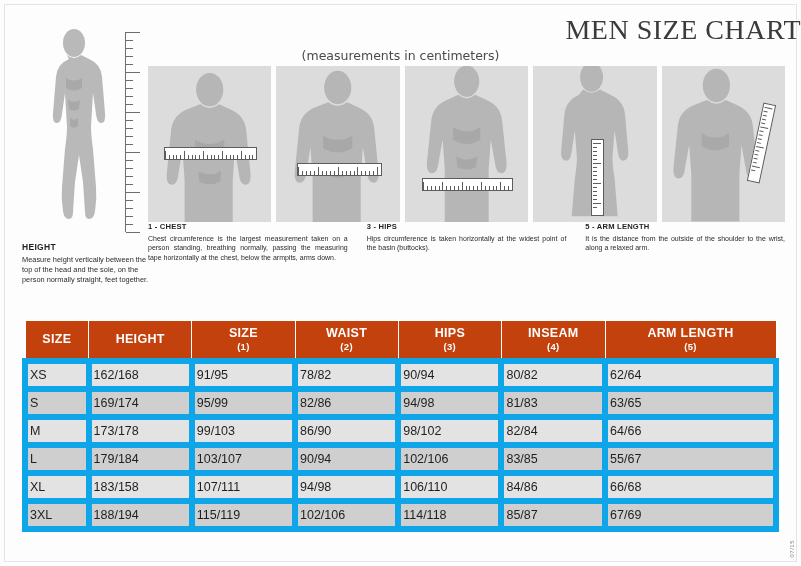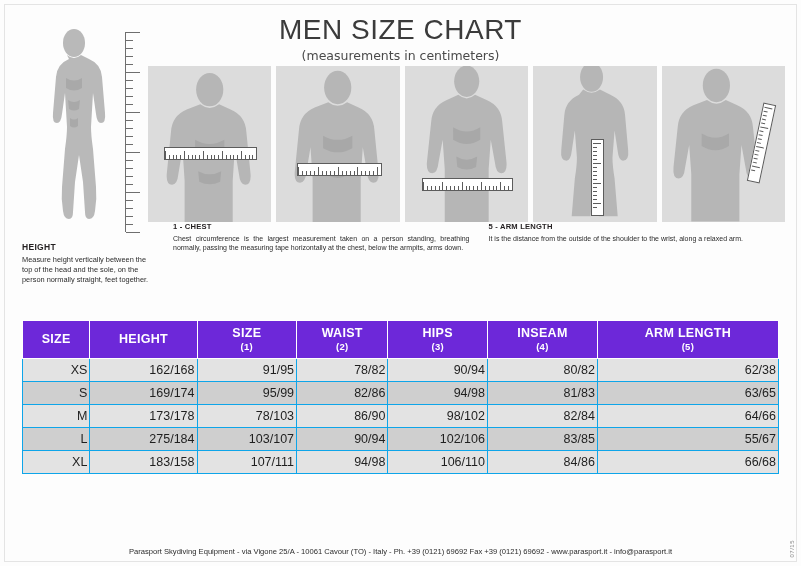--- a/index.html
+++ b/index.html
@@ -21,21 +21,22 @@
     border:1px solid #e4e4e4;
     pointer-events:none;
   }
 
   
   .header{
     position:absolute;left:0;right:0;top:14px;text-align:center;
   }
   .title{
     font-size:28px;letter-spacing:.5px;color:#3b3b3b;font-weight:400;
-    font-family:Liberation Sans, sans-serif;
+    font-family:Liberation Serif, serif;
+    text-align:right;
   }
   .subtitle{
     font-size:12.5px;color:#4a4a4a;margin-top:2px;
     font-family:"DejaVu Sans", sans-serif;
   }
 
   
   .height-block{
     position:absolute;left:22px;top:26px;width:122px;
   }
@@ -60,21 +61,21 @@
   
   .panels{
     position:absolute;left:148px;top:66px;right:16px;height:156px;
     display:flex;gap:5px;
   }
   .panel{
     position:relative;flex:1;background:#dcdcdc;overflow:hidden;
   }
   .caps{
     position:absolute;left:148px;top:222px;right:16px;
-    display:flex;gap:19px;margin-left:25px;
+    display:flex;gap:19px;
   }
   .cap{flex:1;}
   .cap h4{
     margin:0;font-size:7.6px;font-weight:bold;letter-spacing:.2px;
   }
   .cap p{
     margin:3px 0 0 0;font-size:7px;line-height:1.35;text-align:justify;
     color:#2b2b2b;
   }
   .sil{fill:#b9b9b9;}
@@ -99,33 +100,33 @@
 
   
   .table-wrap{
     position:absolute;left:22px;top:320px;right:22px;
   }
   table{
     border-collapse:collapse;width:100%;
     font-size:13px;
   }
   thead th{
-    background:#6d28d9;color:#ffffff;font-weight:bold;
+    background:#c2410c;color:#ffffff;font-weight:bold;
     border:1px solid #ffffff;
     padding:5px 2px 6px 2px;
     text-align:center;
     font-size:12.5px;
     letter-spacing:.3px;
   }
   thead th small{
     display:block;font-size:9.5px;font-weight:bold;margin-top:1px;
   }
   tbody td{
-    border:1px solid #0ea5e9;
-    text-align:right;
+    border:6px solid #0ea5e9;
+    text-align:left;
     padding:4px 2px;
     font-size:12.5px;
     color:#1f1f1f;
   }
   tbody tr:nth-child(odd) td{background:#e3e3e3;}
   tbody tr:nth-child(even) td{background:#cfcfcf;}
 
   
   .footer{
     position:absolute;left:0;right:0;bottom:10px;text-align:center;
@@ -369,20 +370,24 @@
     </div>
 
   </div>
 
   <div class="caps">
     <div class="cap">
       <h4>1 - CHEST</h4>
       <p>Chest circumference is the largest measurement taken on a person standing, breathing normally, passing the measuring tape horizontally at the chest, below the armpits, arms down.</p>
     </div>
     <div class="cap">
+      <h4>3 - HIPS</h4>
+      <p>Hips circumference is taken horizontally at the widest point of the basin (buttocks).</p>
+    </div>
+    <div class="cap">
       <h4>5 - ARM LENGTH</h4>
       <p>It is the distance from the outside of the shoulder to the wrist, along a relaxed arm.</p>
     </div>
   </div>
 
   <div class="table-wrap">
     <table>
       <thead>
         <tr>
           <th>
@@ -414,58 +419,66 @@
         </tr>
       </thead>
       <tbody>
         <tr>
           <td>XS</td>
           <td>162/168</td>
           <td>91/95</td>
           <td>78/82</td>
           <td>90/94</td>
           <td>80/82</td>
-          <td>62/38</td>
+          <td>62/64</td>
         </tr>
         <tr>
           <td>S</td>
           <td>169/174</td>
           <td>95/99</td>
           <td>82/86</td>
           <td>94/98</td>
           <td>81/83</td>
           <td>63/65</td>
         </tr>
         <tr>
           <td>M</td>
           <td>173/178</td>
-          <td>78/103</td>
+          <td>99/103</td>
           <td>86/90</td>
           <td>98/102</td>
           <td>82/84</td>
           <td>64/66</td>
         </tr>
         <tr>
           <td>L</td>
-          <td>275/184</td>
+          <td>179/184</td>
           <td>103/107</td>
           <td>90/94</td>
           <td>102/106</td>
           <td>83/85</td>
           <td>55/67</td>
         </tr>
         <tr>
           <td>XL</td>
           <td>183/158</td>
           <td>107/111</td>
           <td>94/98</td>
           <td>106/110</td>
           <td>84/86</td>
           <td>66/68</td>
         </tr>
+        <tr>
+          <td>3XL</td>
+          <td>188/194</td>
+          <td>115/119</td>
+          <td>102/106</td>
+          <td>114/118</td>
+          <td>85/87</td>
+          <td>67/69</td>
+        </tr>
       </tbody>
     </table>
   </div>
 
-  <div class="footer">Parasport Skydiving Equipment - via Vigone 25/A - 10061 Cavour (TO) - Italy - Ph. +39 (0121) 69692 Fax +39 (0121) 69692 - www.parasport.it - info@parasport.it</div>
   <div class="sidecode">07/15</div>
 
 </div>
 
 </body></html>

